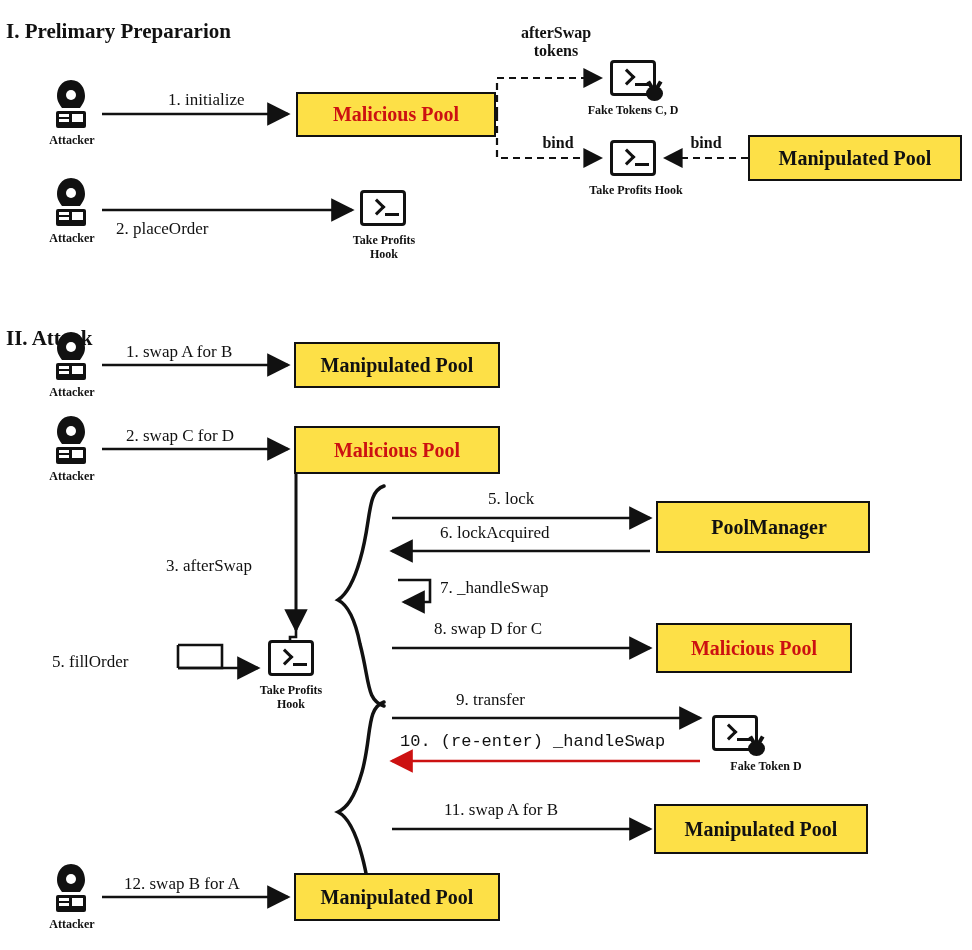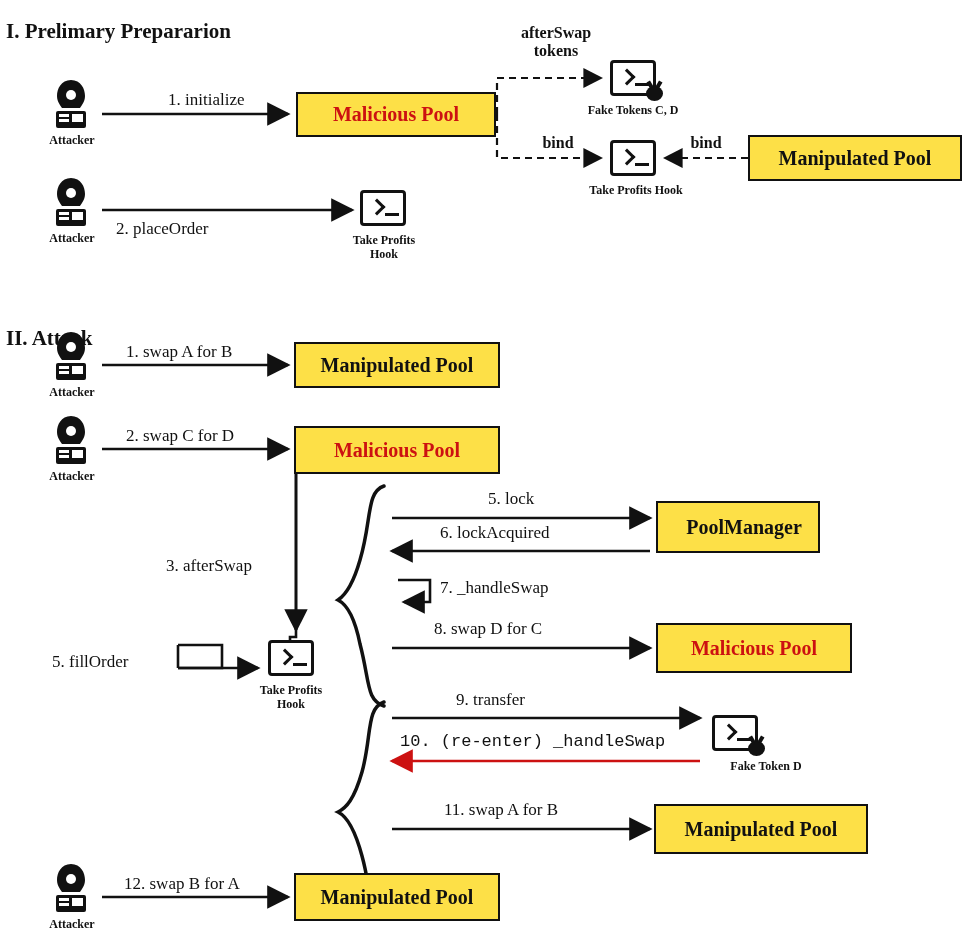--- a/index.html
+++ b/index.html
@@ -165,21 +165,21 @@
       <rect x="8" y="33" width="30" height="17" rx="2" fill="#111"></rect>
       <rect x="11" y="36" width="10" height="3" fill="#fff"></rect>
       <rect x="11" y="41" width="10" height="3" fill="#fff"></rect>
       <rect x="24" y="36" width="11" height="8" fill="#fff"></rect>
     </svg>
   </div>
   <div class="abs cap" style="left:24px;top:918px;width:96px;">Attacker</div>
 
   <div class="abs box" style="left:294px;top:342px;width:206px;height:46px;">Manipulated Pool</div>
   <div class="abs box red" style="left:294px;top:426px;width:206px;height:48px;">Malicious Pool</div>
-  <div class="abs box" style="left:656px;top:501px;width:164px;height:52px;padding-left:12px;">PoolManager</div>
+  <div class="abs box" style="left:656px;top:501px;width:214px;height:52px;padding-left:12px;">PoolManager</div>
   <div class="abs box red" style="left:656px;top:623px;width:196px;height:50px;">Malicious Pool</div>
   <div class="abs box" style="left:654px;top:804px;width:214px;height:50px;">Manipulated Pool</div>
   <div class="abs box" style="left:294px;top:873px;width:206px;height:48px;">Manipulated Pool</div>
 
   <div class="abs" style="left:268px;top:640px;">
     <div class="hookicon"></div>
   </div>
   <div class="abs cap" style="left:228px;top:684px;width:126px;white-space:pre-line;">Take Profits
 Hook</div>
 

